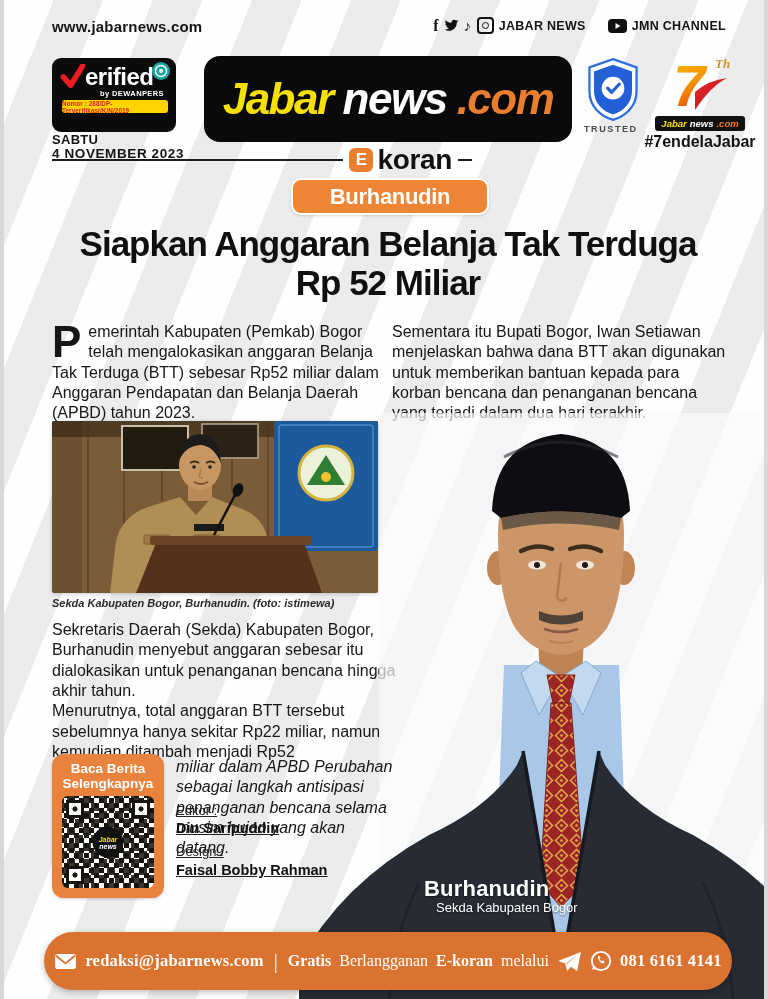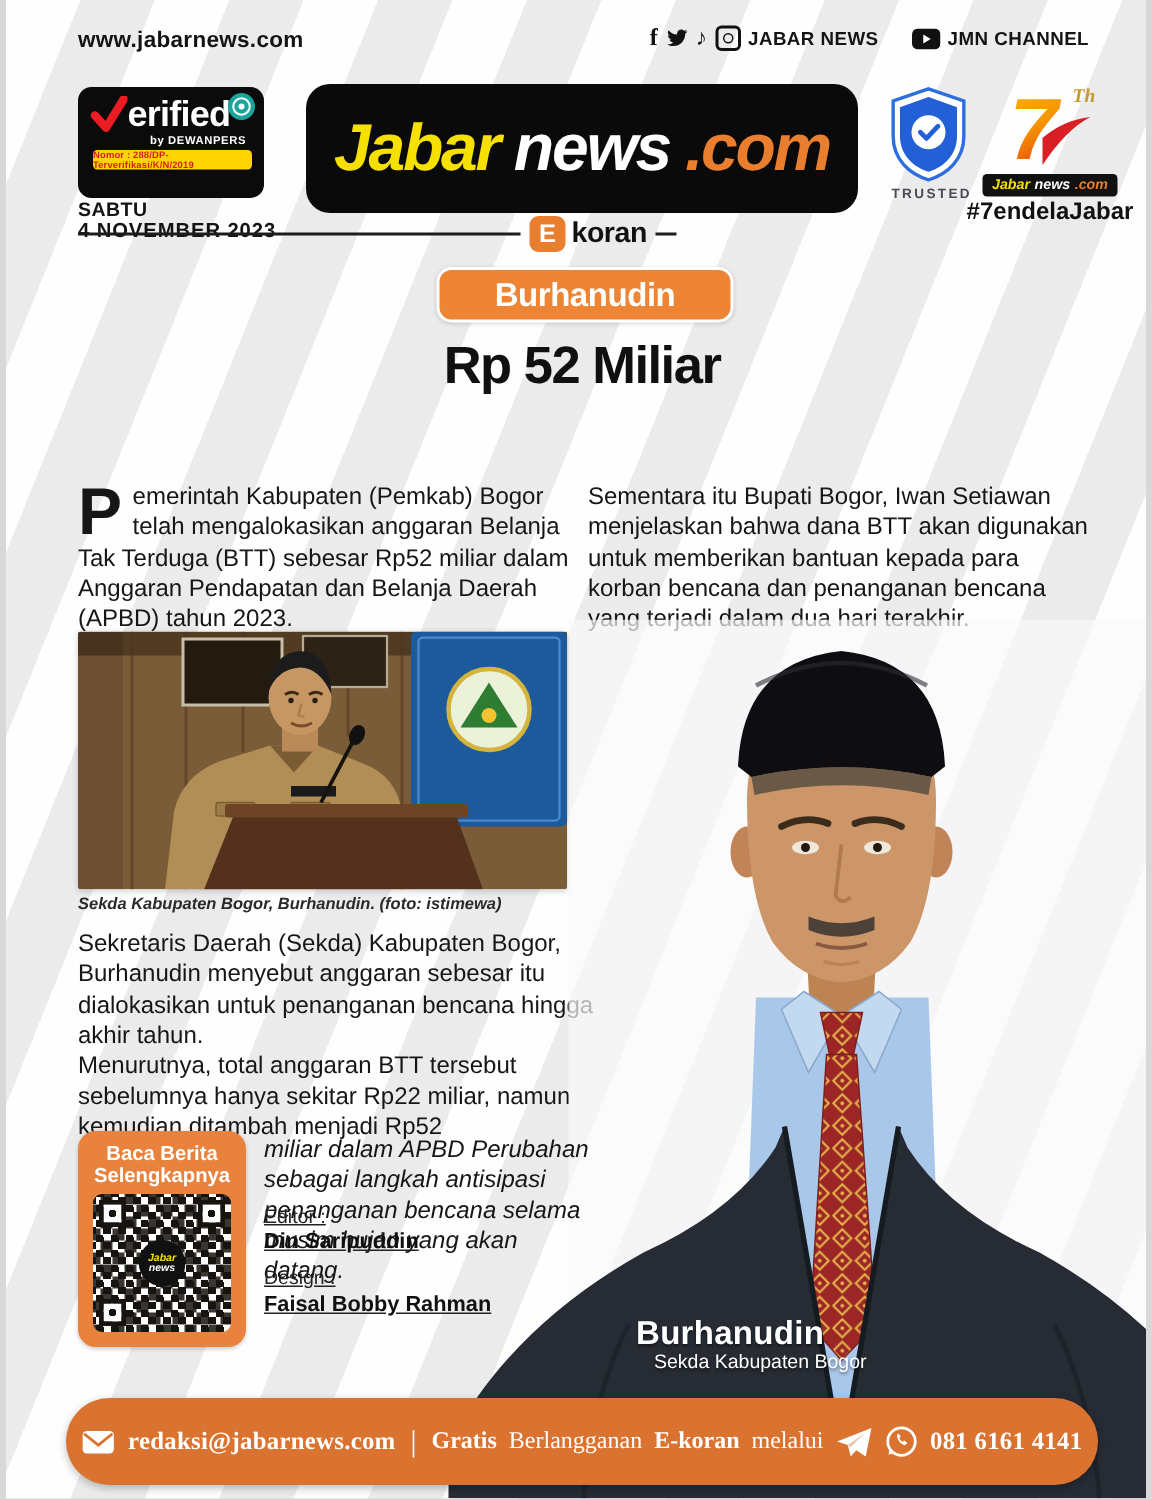--- a/index.html
+++ b/index.html
@@ -29,33 +29,33 @@
   
   .dateblock{left:48px;top:133px;line-height:1.1;}
   .dateday{font-size:13px;font-weight:700;letter-spacing:.3px;}
   .datefull{font-size:13.5px;font-weight:600;letter-spacing:.6px;}
   
   .mainlogo{left:200px;top:56px;width:368px;height:86px;background:#0a0a0a;border-radius:16px;
     display:flex;align-items:center;justify-content:center;gap:10px;
     font-style:italic;font-weight:800;font-size:44px;letter-spacing:-1.5px;}
   .lg-y{color:#f5e000;} .lg-w{color:#fff;} .lg-o{color:#e87e2e;}
   
-  .trusted{left:580px;top:58px;width:64px;display:flex;flex-direction:column;align-items:flex-end;gap:2px;}
+  .trusted{left:580px;top:58px;width:64px;display:flex;flex-direction:column;align-items:flex-start;gap:2px;}
   .trustedlbl{font-size:9px;font-weight:700;letter-spacing:1.6px;color:#4a4a52;}
   
   .seventh{left:648px;top:54px;width:96px;display:flex;flex-direction:column;align-items:center;}
   .minibar{background:#111;border-radius:3px;padding:2px 6px;display:flex;gap:3px;font-size:9.5px;font-weight:800;font-style:italic;white-space:nowrap;}
   .hashtag{font-size:16px;font-weight:800;margin-top:2px;color:#111;}
   
   .divrow{left:48px;top:144px;width:420px;display:flex;align-items:center;}
   .divline{height:2.5px;background:#1c1c1c;}
   .dl1{width:295px;} .dl2{width:14px;}
   .ekoran{display:flex;align-items:center;gap:4px;margin:0 6px;}
   .ek-e{width:24px;height:24px;background:#e87e2e;border-radius:6px;color:#fff;font-weight:800;font-size:17px;display:flex;align-items:center;justify-content:center;}
-  .ek-t{font-size:19px;font-weight:800;color:#111;letter-spacing:-.3px;}
+  .ek-t{font-size:28px;font-weight:800;color:#111;letter-spacing:-.3px;}
   
   .pill{left:287px;top:178px;width:194px;height:33px;background:#ee8534;border:2px solid #fff;border-radius:10px;
     display:flex;align-items:center;justify-content:center;color:#fff;font-weight:800;font-size:22px;letter-spacing:-.3px;
     box-shadow:0 1px 3px rgba(0,0,0,.15);}
   .headline{left:20px;top:225px;width:728px;text-align:center;font-weight:800;font-size:35px;line-height:1.1;letter-spacing:-1px;color:#101010;}
   
   .bodytext{font-size:16px;line-height:1.27;font-weight:500;color:#161616;}
   .col1{left:48px;top:322px;width:338px;}
   .col2{left:388px;top:322px;width:338px;}
   .dropcap{float:left;font-size:44px;line-height:34px;font-weight:800;padding-top:3px;margin-right:7px;}
@@ -184,20 +184,21 @@
     <div class="ekoran">
       <span class="ek-e">E</span>
       <span class="ek-t">koran</span>
     </div>
     <div class="divline dl2"></div>
   </div>
 
   <div class="abs pill">Burhanudin</div>
 
   <div class="abs headline">
+    <div>Siapkan Anggaran Belanja Tak Terduga</div>
     <div>Rp 52 Miliar</div>
   </div>
 
   <div class="abs bodytext col1">
     <span class="dropcap">P</span><span>emerintah Kabupaten (Pemkab) Bogor telah mengalokasikan anggaran Belanja Tak Terduga (BTT) sebesar Rp52 miliar dalam Anggaran Pendapatan dan Belanja Daerah (APBD) tahun 2023.</span>
   </div>
   <div class="abs bodytext col2">
     <span>Sementara itu Bupati Bogor, Iwan Setiawan menjelaskan bahwa dana BTT akan digunakan untuk memberikan bantuan kepada para korban bencana dan penanganan bencana yang terjadi dalam dua hari terakhir.</span>
   </div>
 

